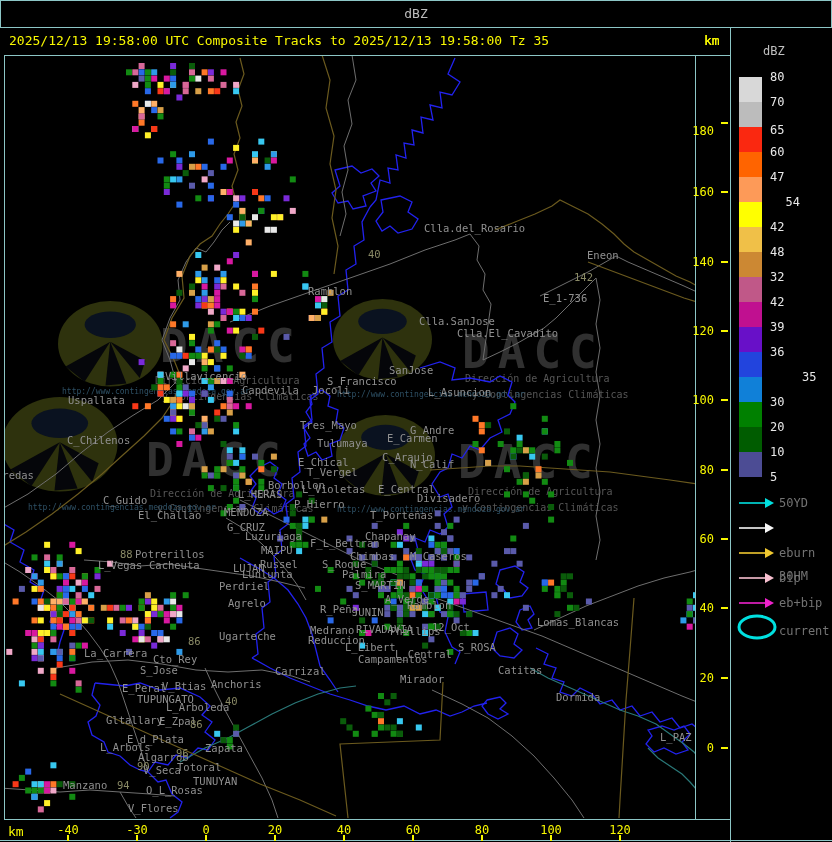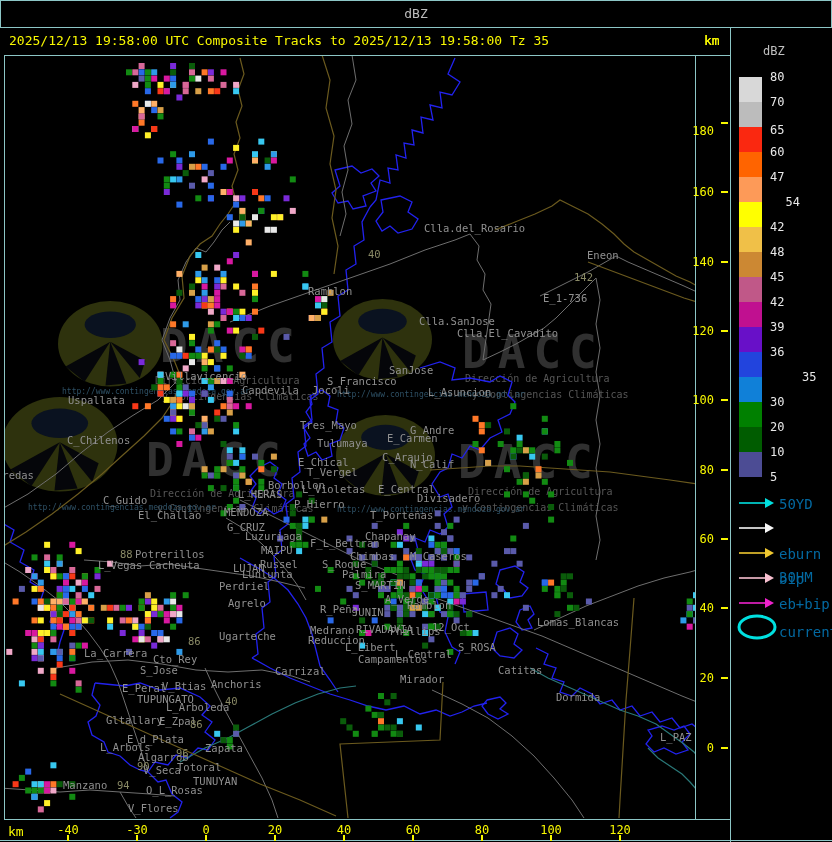--- a/index.html
+++ b/index.html
@@ -19,21 +19,21 @@
   .hbottom{position:absolute;left:0;top:840px;width:832px;height:1px;background:#8cc6c6;}
   .panel-dbz{position:absolute;left:763px;top:44px;color:#c0c0c0;font-size:12px;}
   .swatch{position:absolute;left:739px;width:23px;}
   .scale-label{position:absolute;left:770px;width:30px;color:#e8e8e8;font-size:12px;line-height:12px;}
   .raxis-km{position:absolute;left:704px;top:33px;color:#f8f800;font-size:13px;}
   .rtick-label{position:absolute;left:692px;width:22px;text-align:right;color:#f8f800;font-size:12px;}
   .rtick{position:absolute;left:721px;width:7px;height:2px;background:#f8f800;}
   .baxis-km{position:absolute;left:8px;top:824px;color:#f8f800;font-size:13px;}
   .btick-label{position:absolute;top:823px;width:44px;text-align:center;color:#f8f800;font-size:12px;}
   .btick{position:absolute;top:835px;width:2px;height:6px;background:#f8f800;}
-  .arrow-label{position:absolute;left:779px;color:#0369a1;font-size:14px;}
+  .arrow-label{position:absolute;left:779px;color:#737373;font-size:12px;}
   .arrow-svg{position:absolute;left:738px;}
   #mapsvg{position:absolute;left:0;top:0;}
 </style>
 </head>
 <body>
 
 <div class="screen">
   <div class="topbar">
     <span>dBZ</span>
   </div>
@@ -1203,21 +1203,21 @@
     <div class="swatch" style="top: 427px; height: 25px; background: rgb(0, 92, 0);"></div>
     <div class="swatch" style="top: 452px; height: 25px; background: rgb(76, 76, 148);"></div>
     <div class="scale-label" style="top: 71px;">80</div>
     <div class="scale-label" style="top: 96px;">70</div>
     <div class="scale-label" style="top: 124px;">65</div>
     <div class="scale-label" style="top: 146px;">60</div>
     <div class="scale-label" style="top: 171px;">47</div>
     <div class="scale-label" style="top: 196px; text-align: right;">54</div>
     <div class="scale-label" style="top: 221px;">42</div>
     <div class="scale-label" style="top: 246px;">48</div>
-    <div class="scale-label" style="top: 271px;">45</div>
+    <div class="scale-label" style="top: 271px;">32</div>
     <div class="scale-label" style="top: 296px;">42</div>
     <div class="scale-label" style="top: 321px;">39</div>
     <div class="scale-label" style="top: 346px;">36</div>
     <div class="scale-label" style="top: 371px; margin-left: 32px;">35</div>
     <div class="scale-label" style="top: 396px;">30</div>
     <div class="scale-label" style="top: 421px;">20</div>
     <div class="scale-label" style="top: 446px;">10</div>
     <div class="scale-label" style="top: 471px;">5</div>
     <svg width="38" height="12" class="arrow-svg" style="top: 497px;">
       <line x1="1" y1="6" x2="27" y2="6" stroke="#00e0e0" stroke-width="1.6"></line>

